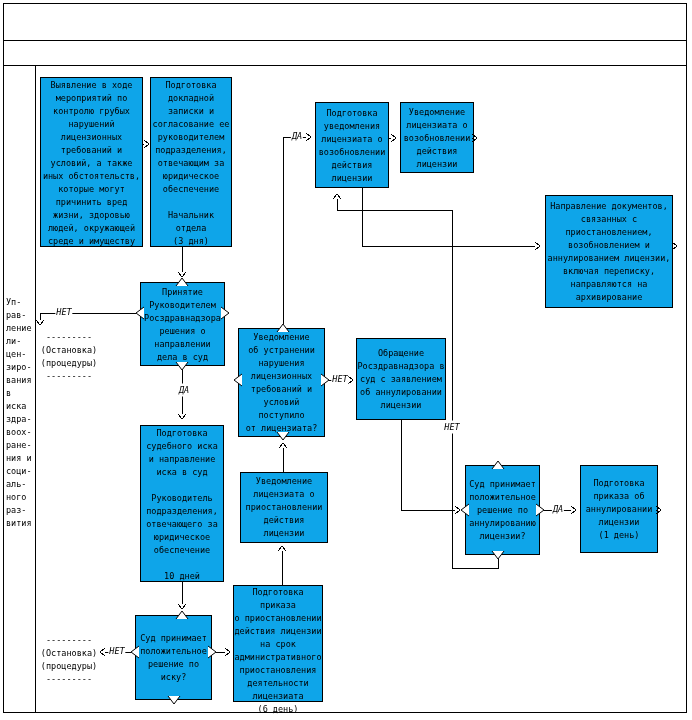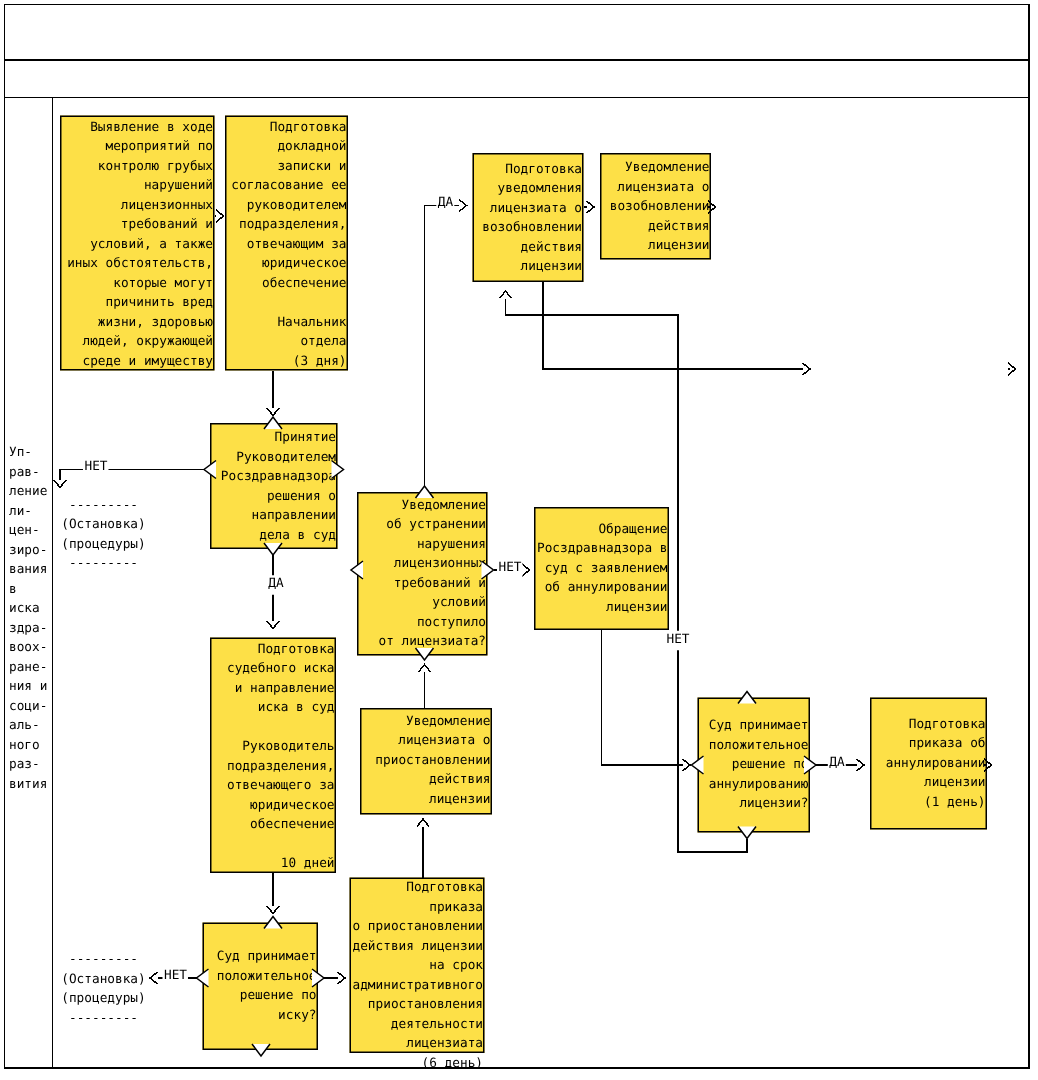--- a/index.html
+++ b/index.html
@@ -11,38 +11,39 @@
     background: #ffffff;
     font-family: "DejaVu Sans Mono", "Liberation Mono", monospace;
     font-size: 8.5px;
     line-height: 13px;
     color: #000;
     overflow: hidden;
   }
   .node {
     position: absolute;
     border: 1px solid #000;
-    background: #fde047;
-    text-align: right;
+    background: #0ea5e9;
+    text-align: center;
     white-space: pre-line;
     z-index: 1;
   }
   .overlay {
     position: absolute;
     left: 0; top: 0;
     z-index: 2;
   }
   .overlay * { vector-effect: non-scaling-stroke; }
   .lbl {
     position: absolute;
     transform: translate(-50%, -50%);
     background: #fff;
     padding: 0 1px;
     white-space: nowrap;
     z-index: 3;
+    font-style: italic;
   }
   .stopnote {
     position: absolute;
     width: 58px;
     text-align: center;
     white-space: pre-line;
     background: #fff;
     z-index: 3;
   }
   .lane-label {
@@ -187,20 +188,28 @@
 возобновлении
 действия
 лицензии</div>
 
   <div class="node" style="left:400px;top:102px;width:74px;height:71px;padding-top:3px;">Уведомление
 лицензиата о
 возобновлении
 действия
 лицензии</div>
 
+  <div class="node" style="left:545px;top:195px;width:128px;height:113px;padding-top:4px;">Направление документов,
+связанных с
+приостановлением,
+возобновлением и
+аннулированием лицензии,
+включая переписку,
+направляются на
+архивирование</div>
 
   <svg class="overlay" width="692" height="720" viewBox="0 0 692 720" fill="none" stroke="#000" stroke-width="1" shape-rendering="crispEdges">
 
     <g>
       <rect x="3" y="3" width="683" height="709"></rect>
       <line x1="3" y1="40" x2="686" y2="40"></line>
       <line x1="3" y1="65" x2="686" y2="65"></line>
       <line x1="35" y1="65" x2="35" y2="712"></line>
     </g>
 

